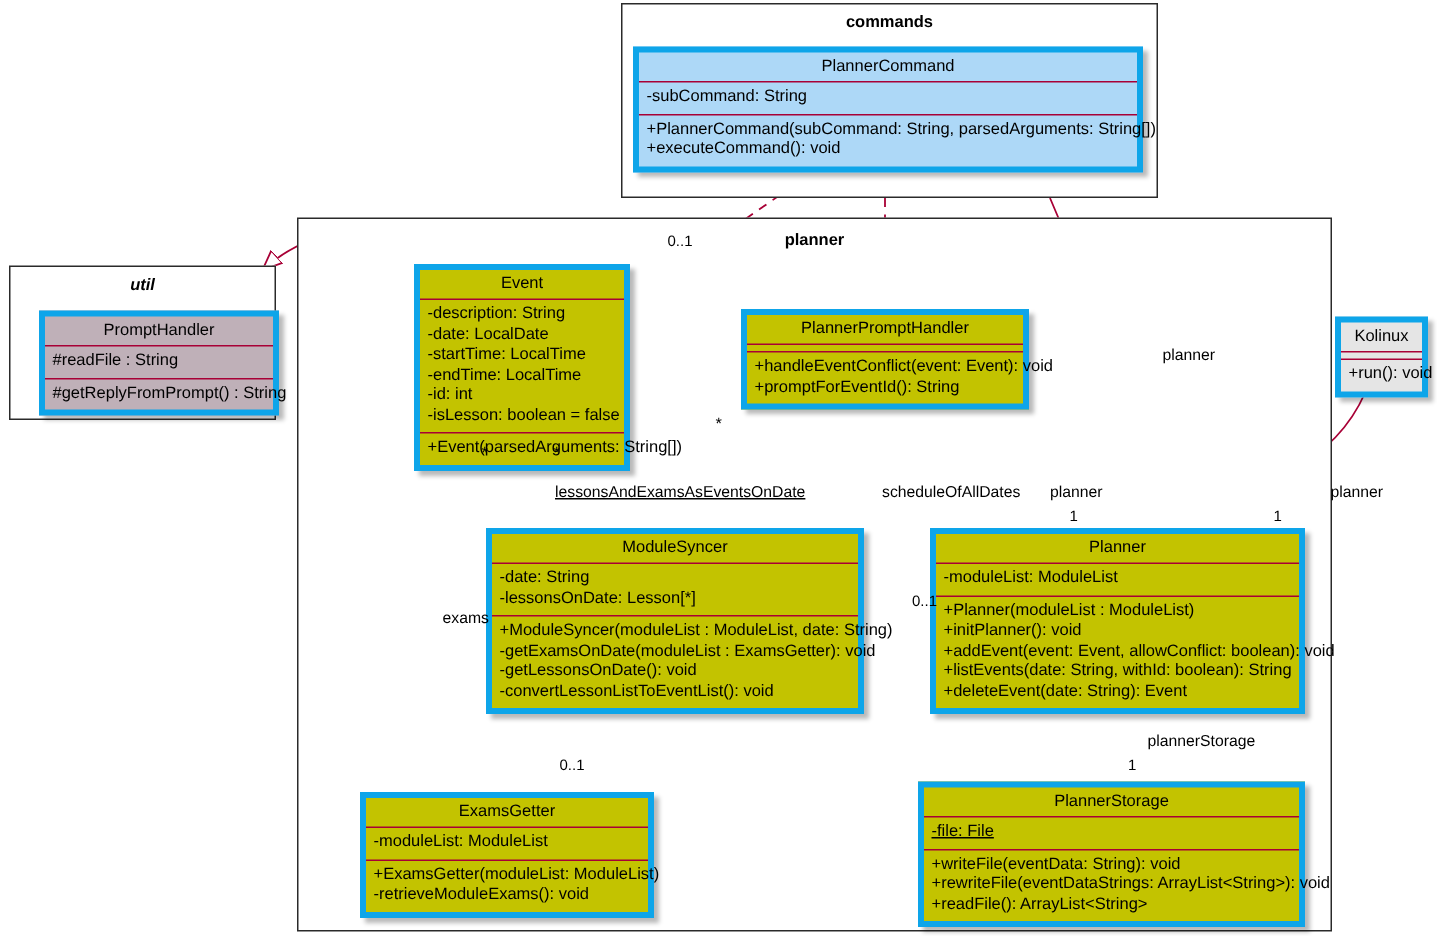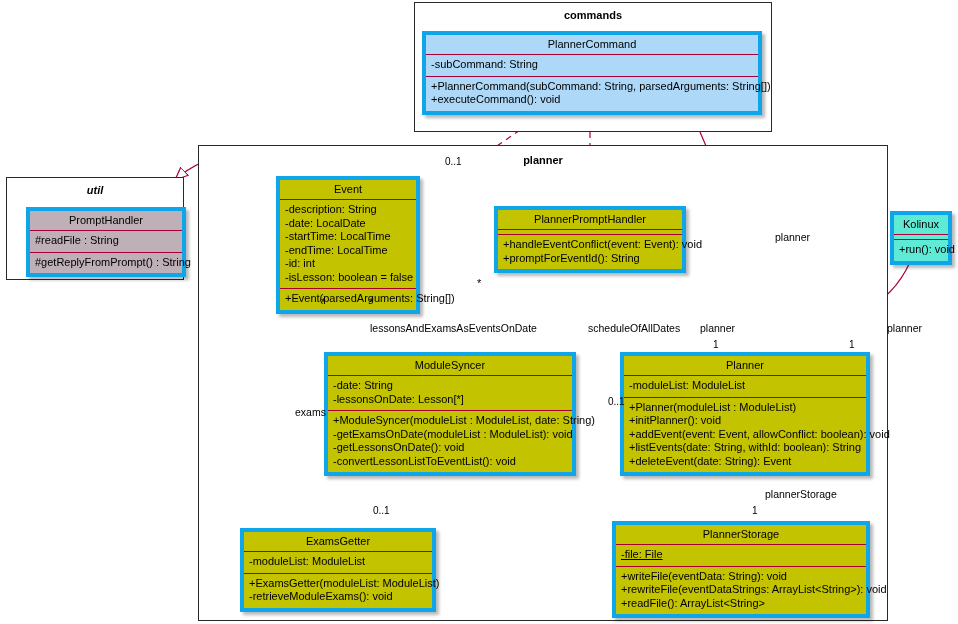--- a/index.html
+++ b/index.html
@@ -61,21 +61,21 @@
   .cls .compartment:last-child { border-bottom: none; }
   .cls .compartment.empty { padding: 1px 5px; min-height: 2px; }
   .cls .row {
     white-space: nowrap;
     line-height: 13.5px;
   }
   .cls .row.static { text-decoration: underline; }
 
   .cls.blue { background: #ADD8F7; }
   .cls.grey { background: #BFB0B8; margin-left: 12px; }
-  .cls.magenta { background: #5eead4; }
+  .cls.magenta { background: #e5e5e5; }
 
   
   .elabel {
     position: absolute;
     font-size: 10.5px;
     color: #000000;
     white-space: nowrap;
     padding-left: 25px;
   }
   .elabel.mult { font-size: 10px; }
@@ -185,21 +185,21 @@
   </div>
 
   <div class="cls" style="left:324px; top:352px; width:252px;">
     <div class="name">ModuleSyncer</div>
     <div class="compartment">
       <div class="row">-date: String</div>
       <div class="row">-lessonsOnDate: Lesson[*]</div>
     </div>
     <div class="compartment">
       <div class="row">+ModuleSyncer(moduleList : ModuleList, date: String)</div>
-      <div class="row">-getExamsOnDate(moduleList : ModuleList): void</div>
+      <div class="row">-getExamsOnDate(moduleList : ExamsGetter): void</div>
       <div class="row">-getLessonsOnDate(): void</div>
       <div class="row">-convertLessonListToEventList(): void</div>
     </div>
   </div>
 
   <div class="cls" style="left:620px; top:352px; width:250px;">
     <div class="name">Planner</div>
     <div class="compartment">
       <div class="row">-moduleList: ModuleList</div>
     </div>
@@ -240,21 +240,21 @@
     <div class="compartment empty"></div>
     <div class="compartment">
       <div class="row">+run(): void</div>
     </div>
   </div>
 
   <div class="elabel mult" style="left:420px; top:156px;">0..1</div>
   <div class="elabel mult" style="left:583px; top:396px;">0..1</div>
   <div class="elabel mult" style="left:348px; top:505px;">0..1</div>
 
-  <div class="elabel" style="left:345px; top:322px;">lessonsAndExamsAsEventsOnDate</div>
+  <div class="elabel" style="left:345px; top:322px;text-decoration:underline;">lessonsAndExamsAsEventsOnDate</div>
   <div class="elabel" style="left:563px; top:322px;">scheduleOfAllDates</div>
   <div class="elabel" style="left:675px; top:322px;">planner</div>
   <div class="elabel" style="left:750px; top:231px;">planner</div>
   <div class="elabel" style="left:862px; top:322px;">planner</div>
   <div class="elabel" style="left:740px; top:488px;">plannerStorage</div>
   <div class="elabel" style="left:270px; top:406px;">exams</div>
 
   <div class="elabel star" style="left:452px; top:277px;">*</div>
   <div class="elabel star" style="left:344px; top:296px;">*</div>
   <div class="elabel star" style="left:296px; top:296px;">*</div>

